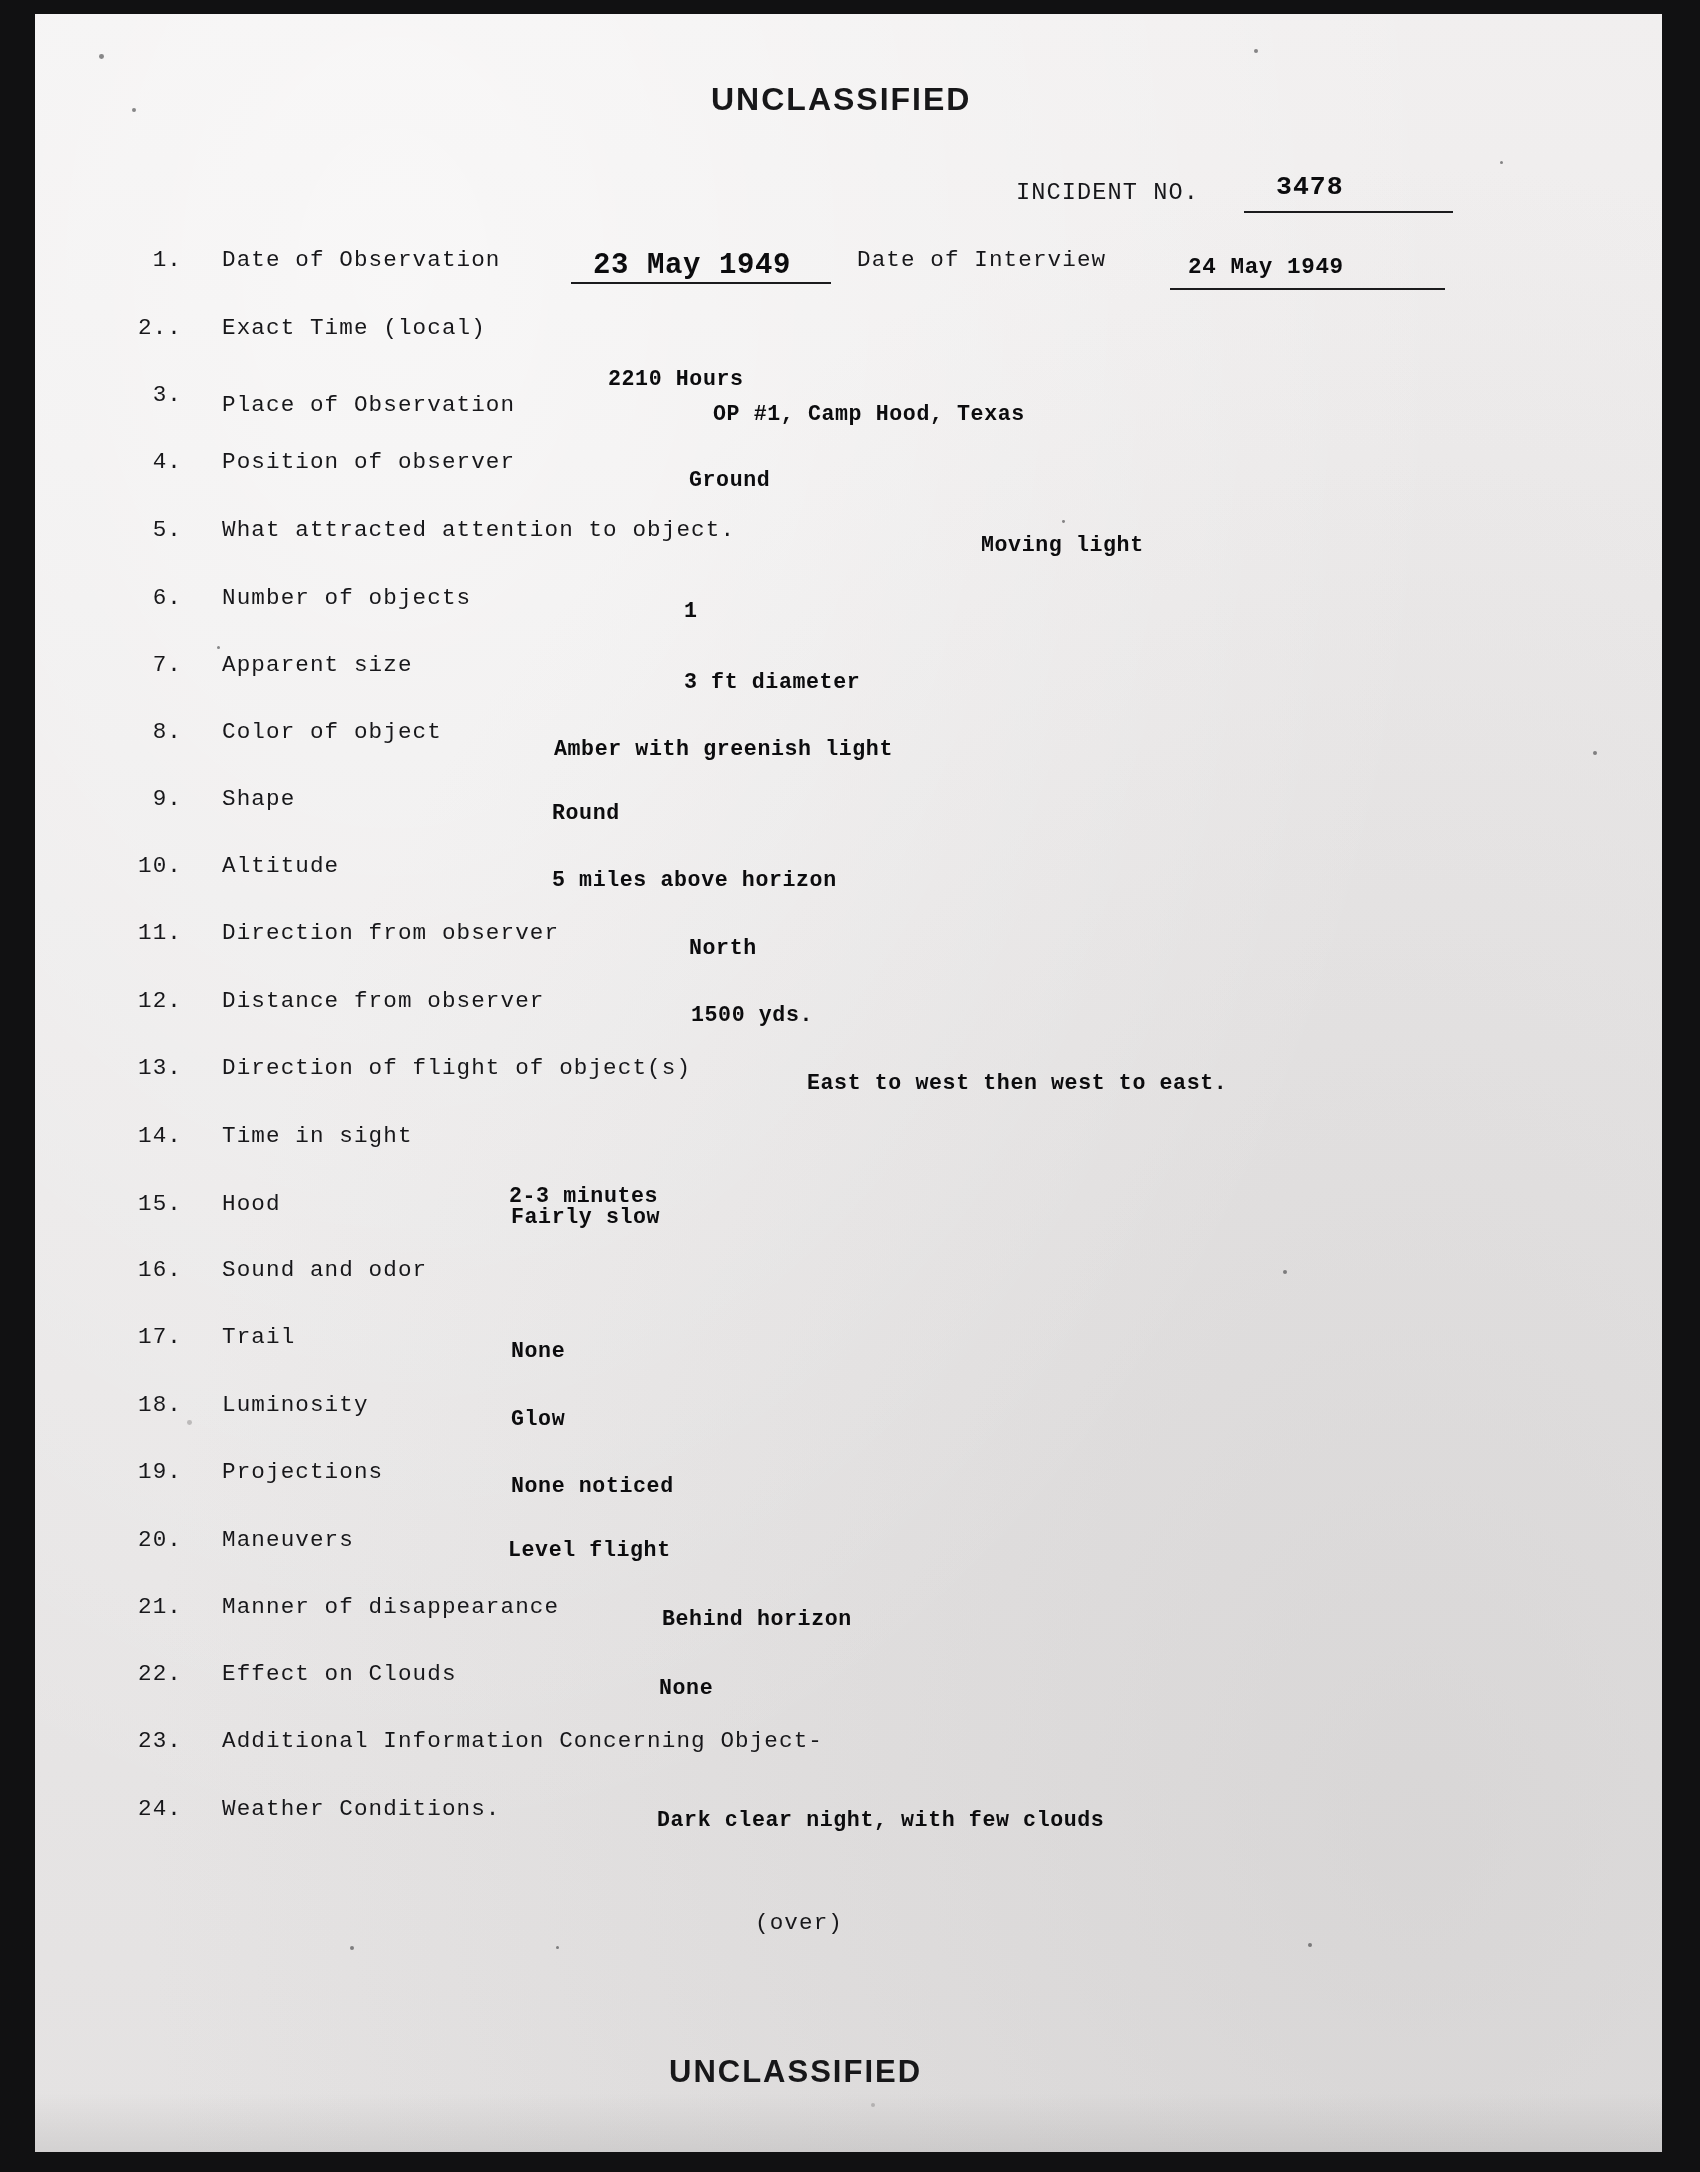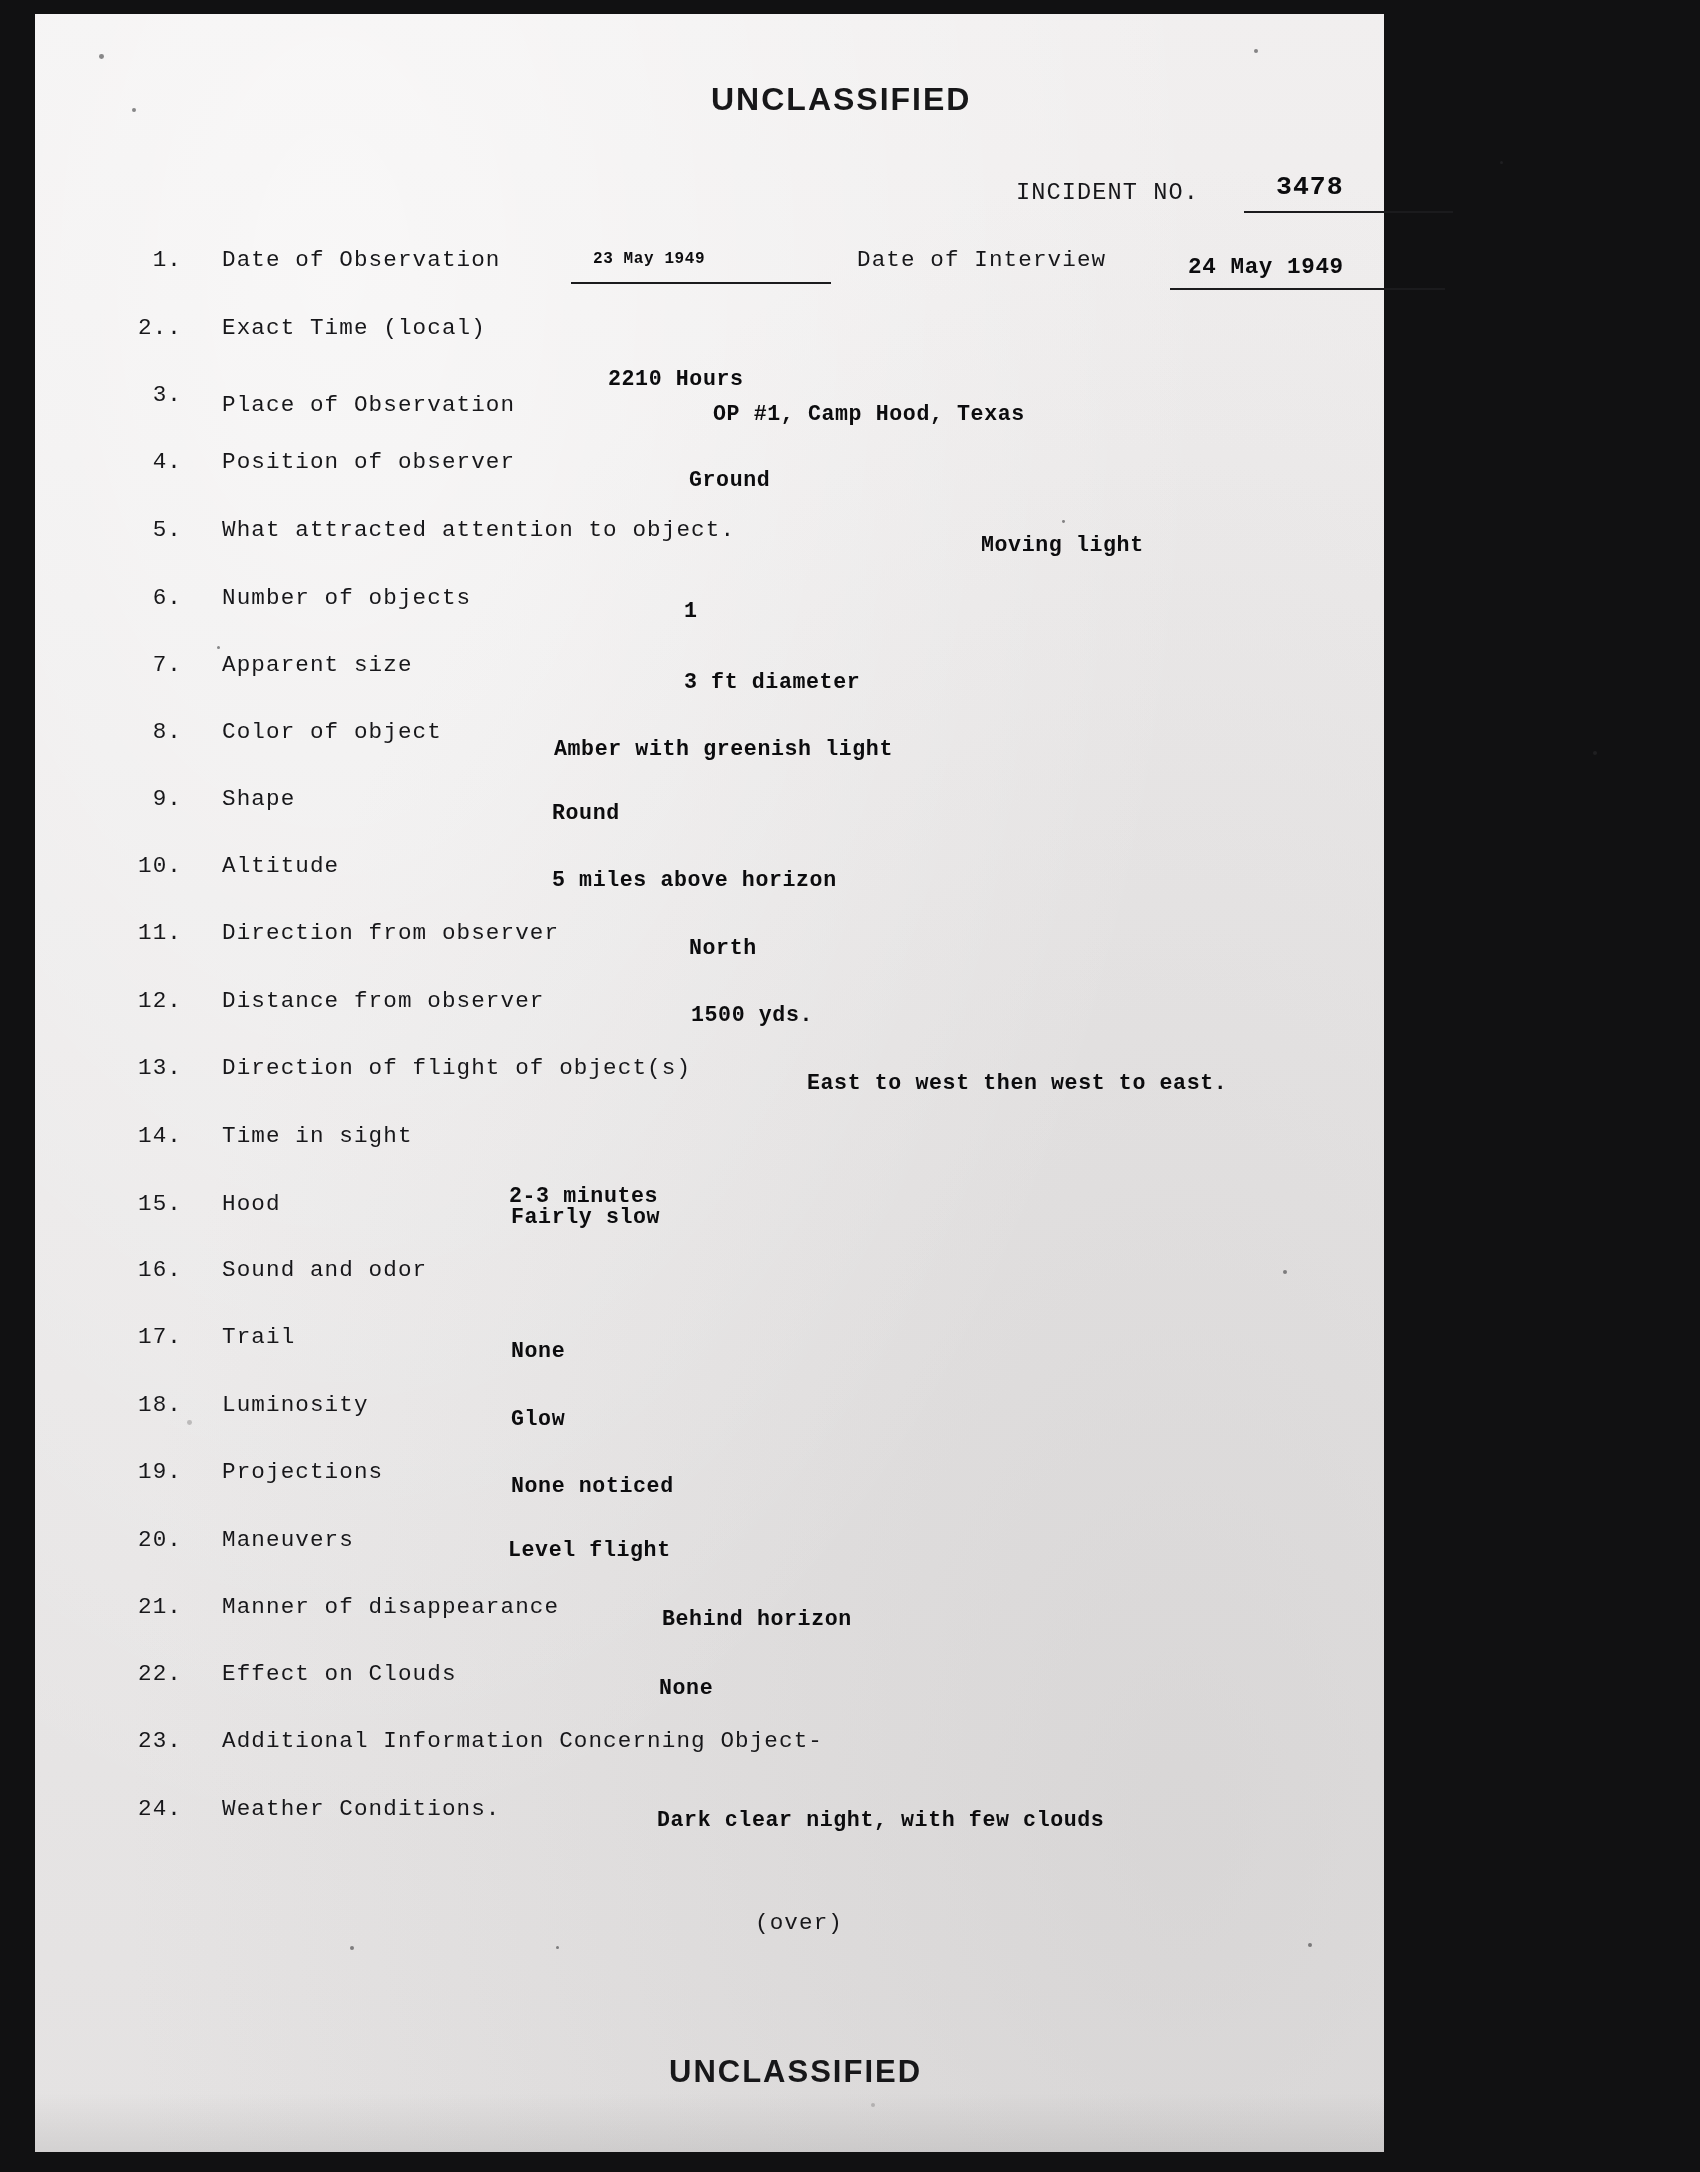--- a/index.html
+++ b/index.html
@@ -20,21 +20,21 @@
     position: absolute;
     inset: 0;
     background: #111112;
   }
 
   
   #page-sheet {
     position: absolute;
     left: 35px;
     top: 13.8px;
-    width: 1349px;
+    width: 1627px;
     height: 2138px;
     background: #eceaea;
     box-shadow: 0 0 0 0.5px #d8d6d6 inset;
   }
   
   #page-sheet::before {
     content: "";
     position: absolute;
     inset: 0;
     background:
@@ -122,21 +122,21 @@
 <div id="page-sheet">
 
   <div class="stamp" style="left:676px; top:69px; font-size:32px; letter-spacing:2px;">UNCLASSIFIED</div>
 
   <div class="typed" style="left:981px; top:167px; font-size:23.6px;">INCIDENT NO.</div>
   <div class="filled" style="left:1241px; top:160px; font-size:26.5px; letter-spacing:1px;">3478</div>
   <div class="rule" style="left:1209px; top:197px; width:209px;"></div>
 
   <div class="typed num" style="left:88px; top:235px;">1.</div>
   <div class="typed" style="left:187px; top:235px;">Date of Observation</div>
-  <div class="filled" style="left:558px; top:237px; font-size:16px;">23 May 1949</div>
+  <div class="filled" style="left:558px; top:237px; font-size:29px;">23 May 1949</div>
   <div class="rule" style="left:536px; top:268px; width:260px;"></div>
 
   <div class="typed" style="left:822px; top:235px;">Date of Interview</div>
   <div class="filled" style="left:1153px; top:242px; font-size:22.6px;">24 May 1949</div>
   <div class="rule" style="left:1135px; top:274px; width:275px;"></div>
 
   <div class="typed num" style="left:88px; top:303px;">2..</div>
   <div class="typed" style="left:187px; top:303px;">Exact Time (local)</div>
   <div class="filled" style="left:573px; top:319px;margin-top:36px;">2210 Hours</div>
 

